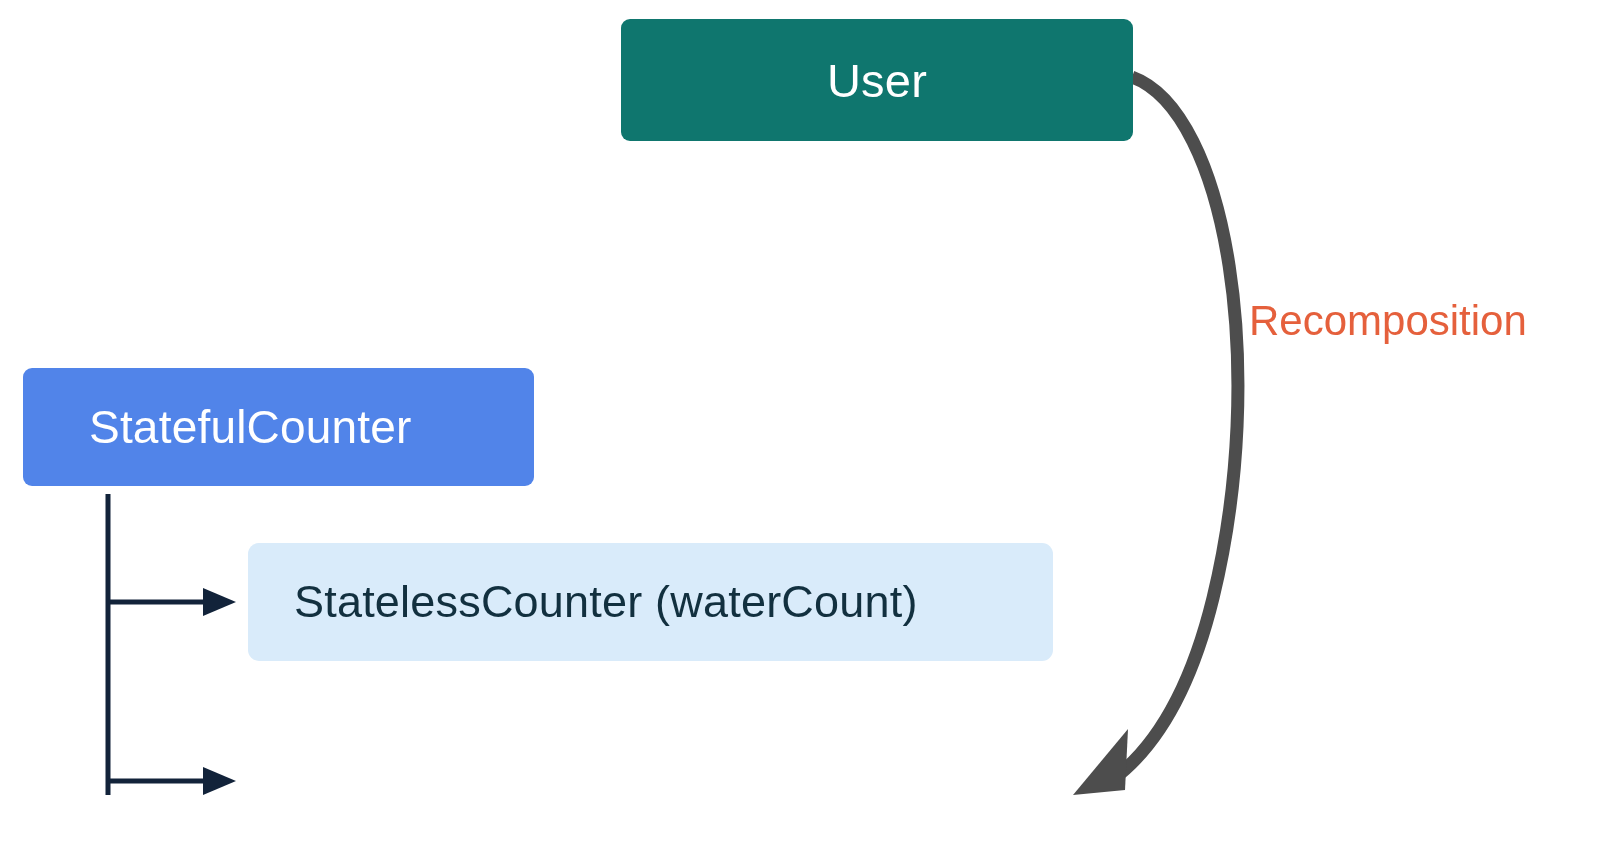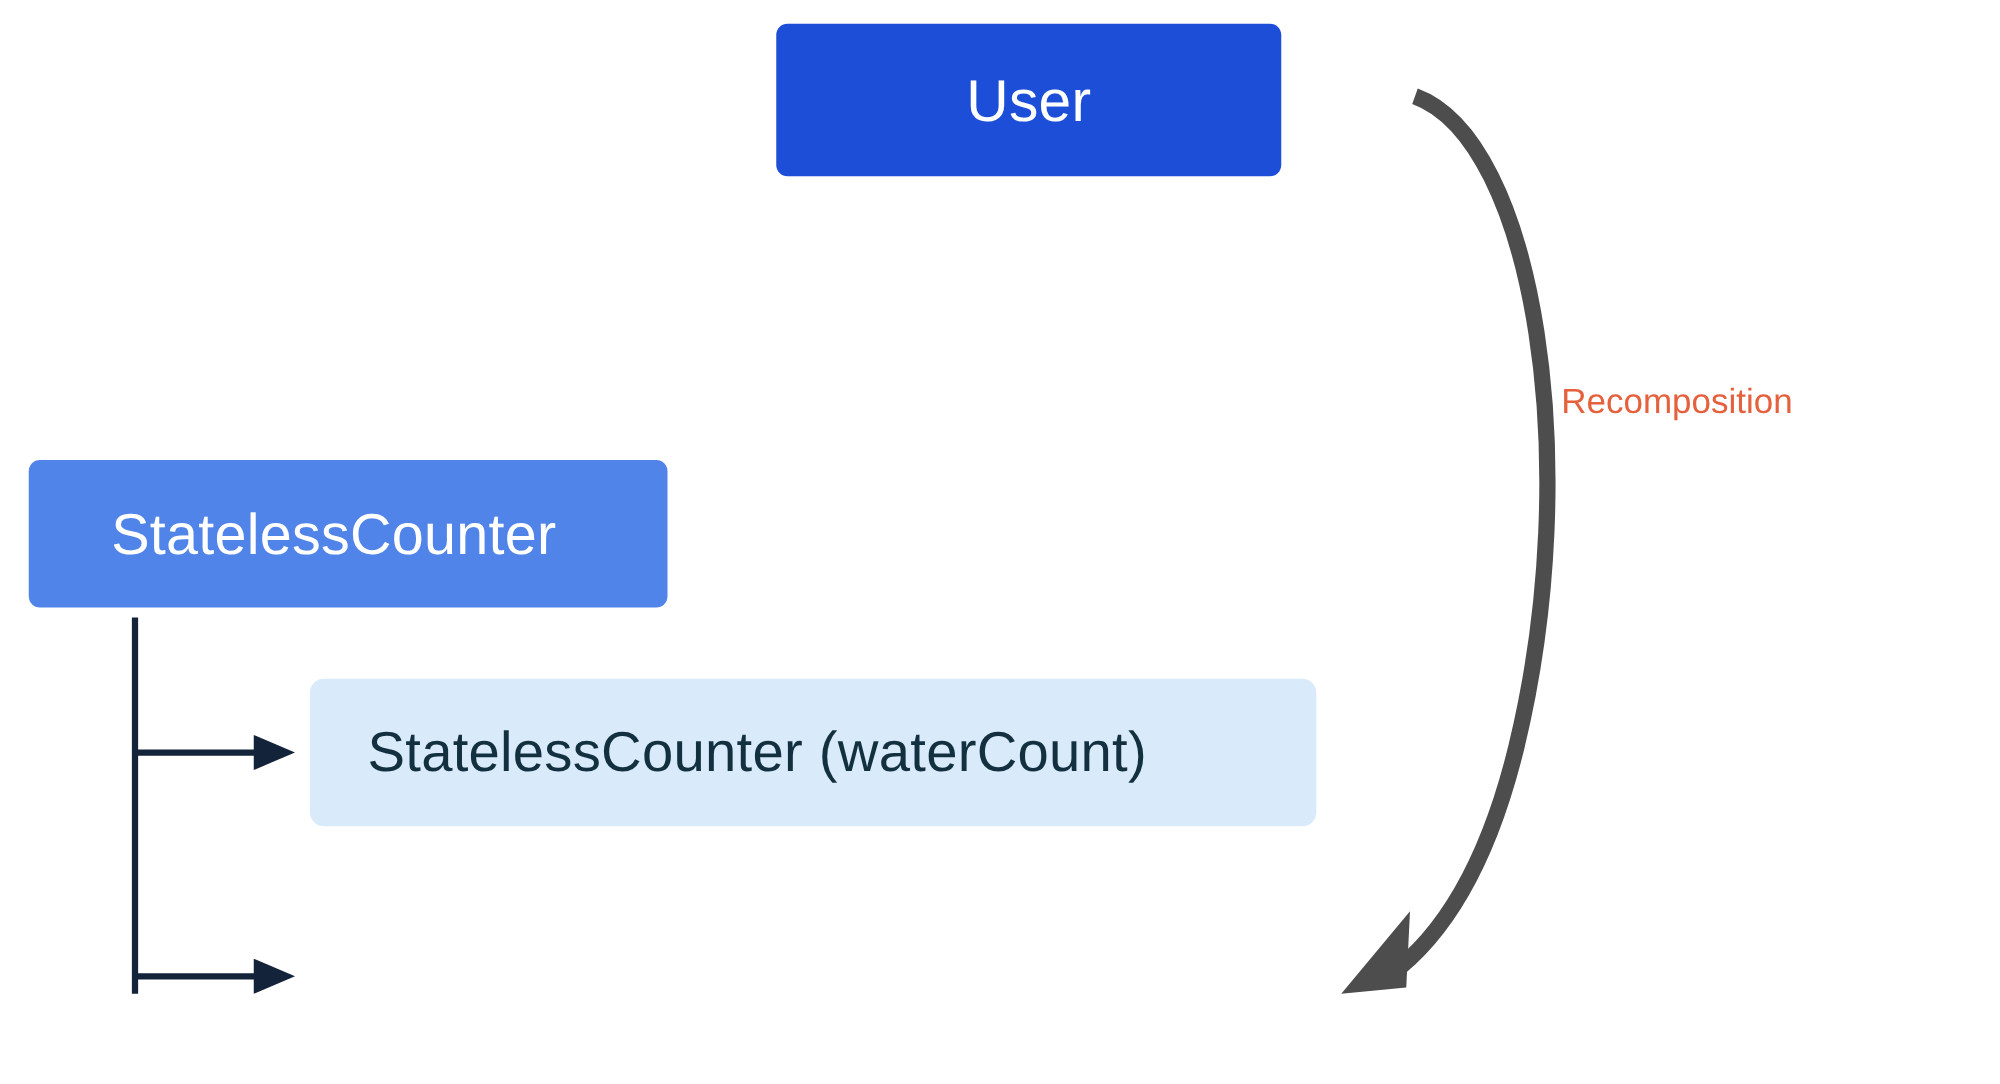--- a/index.html
+++ b/index.html
@@ -25,23 +25,23 @@
     display: flex;
     align-items: center;
     border-radius: 10px;
     white-space: nowrap;
   }
 
   
   #node-user {
     left: 621px;
     top: 19px;
-    width: 404px;
+    width: 512px;
     height: 122px;
-    background: #1d4ed8;
+    background: #0f766e;
     border-radius: 9px;
     justify-content: center;
   }
   #node-user .node-label {
     color: #ffffff;
     font-size: 47px;
     font-weight: 400;
     letter-spacing: 0.2px;
   }
 
@@ -82,21 +82,21 @@
     letter-spacing: 0.2px;
   }
 
   
   #recomposition-annotation {
     position: absolute;
     left: 1249px;
     top: 297px;
     width: 340px;
     color: #E5603C;
-    font-size: 28px;
+    font-size: 42px;
     line-height: 48px;
     font-weight: 400;
     white-space: nowrap;
   }
   #recomposition-annotation .ann-line {
     display: block;
   }
 
   
   #connectors {
@@ -125,21 +125,21 @@
 
     <path d="M 1132 77 C 1228 112, 1268 372, 1213 598 C 1188 700, 1150 752, 1112 780" stroke="#4D4D4D" stroke-width="13" fill="none" stroke-linecap="butt"></path>
     <polygon points="1073,795 1128,729 1125,790" fill="#4D4D4D"></polygon>
   </svg>
 
   <div class="node" id="node-user">
     <span class="node-label">User</span>
   </div>
 
   <div class="node" id="node-stateful">
-    <span class="node-label">StatelessCounter</span>
+    <span class="node-label">StatefulCounter</span>
   </div>
 
   <div class="node node-stateless" id="node-water">
     <span class="node-label">StatelessCounter (waterCount)</span>
   </div>
 
 
   <div id="recomposition-annotation">
     <span class="ann-line">Recomposition</span>
   </div>

